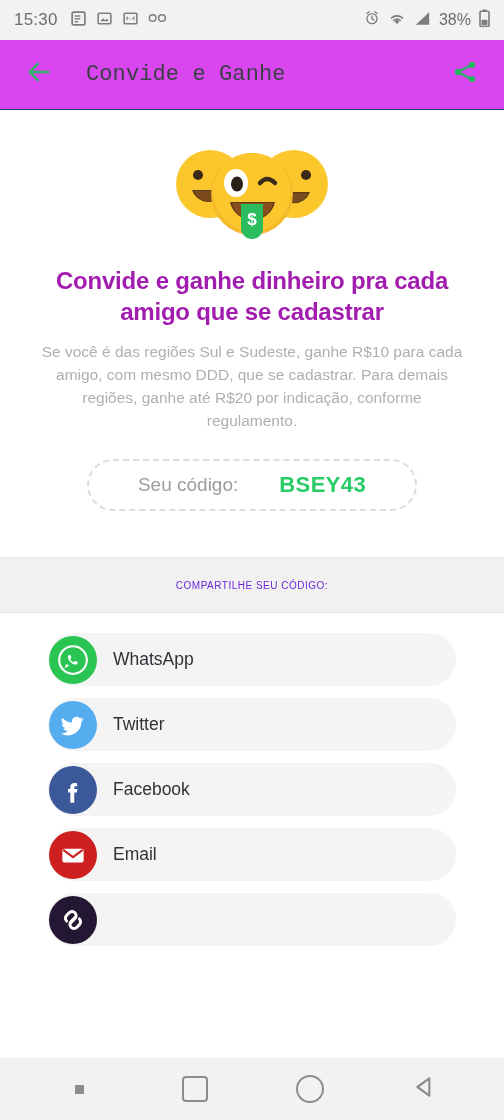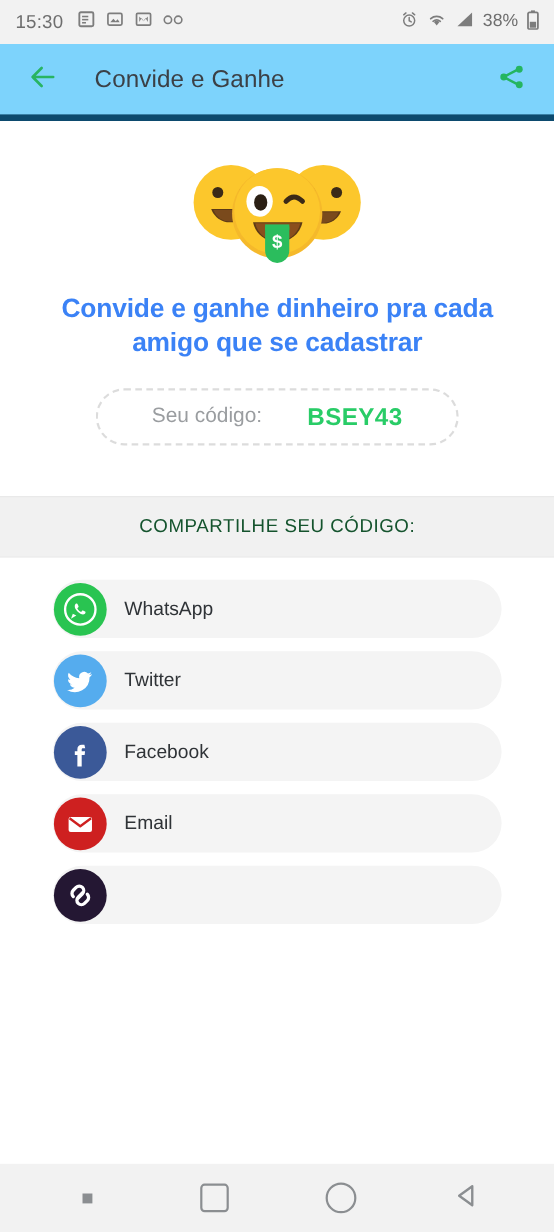--- a/index.html
+++ b/index.html
@@ -18,37 +18,38 @@
     color: #7d7d7d;
   }
   .sb-left { display: flex; align-items: center; gap: 9px; }
   .sb-time { font-size: 17px; color: #6e6e6e; letter-spacing: .2px; margin-right: 3px; }
   .sb-right { margin-left: auto; display: flex; align-items: center; gap: 8px; }
   .sb-batt { font-size: 16px; color: #6e6e6e; }
   .ic { display: block; }
 
   
   .appbar {
-    flex: 0 0 70px; background: #7dd3fc;
+    flex: 0 0 70px; background: #d946ef;
     display: flex; align-items: center; padding: 0 22px;
-    border-bottom: 6px solid #0c4a6e;
+    border-bottom: 1px solid #0c4a6e;
+    font-family: Liberation Mono, monospace;
   }
   .back-btn { width: 34px; height: 34px; display: flex; align-items: center; justify-content: center; cursor: pointer; }
   .appbar-title {
     font-size: 22px; color: #3b4046; margin-left: 30px;
     letter-spacing: .1px; font-weight: 400;
   }
   .share-btn { margin-left: auto; width: 34px; height: 34px; display: flex; align-items: center; justify-content: center; cursor: pointer; }
 
   
   .hero { background: #ffffff; padding: 28px 22px 24px; }
   .emoji-wrap { display: flex; justify-content: center; margin-bottom: 22px; }
 
   .headline {
-    font-size: 24px; font-weight: bold; color: #3b82f6;
+    font-size: 24px; font-weight: bold; color: #a21caf;
     text-align: center; line-height: 1.30; padding: 0 16px;
     letter-spacing: -.2px;
   }
   .subtext {
     margin-top: 14px; font-size: 15.5px; color: #adb0b3;
     text-align: center; line-height: 1.48; padding: 0 14px;
   }
 
   .code-box {
     margin: 26px auto 0; width: 330px; height: 52px;
@@ -64,21 +65,21 @@
     font-size: 16px; color: #8d9094; text-decoration: underline;
     text-underline-offset: 3px; cursor: pointer;
   }
 
   
   .share-head {
     background: #f1f1f1; border-top: 1px solid #e8e8e8; border-bottom: 1px solid #e8e8e8;
     height: 56px; display: flex; align-items: center; justify-content: center;
     margin-top: 22px;
   }
-  .share-head-text { font-size: 17px; color: #14532d; letter-spacing: .5px; text-align: right; }
+  .share-head-text { font-size: 10px; color: #6d28d9; letter-spacing: .5px; text-align: right; }
 
   .share-list { background: #ffffff; padding: 20px 48px 10px; display: flex; flex-direction: column; gap: 12px; }
   .share-row {
     height: 53px; background: #f4f4f4; border-radius: 27px;
     display: flex; align-items: center; padding-left: 2px; cursor: pointer;
   }
   .share-icon { width: 48px; height: 48px; border-radius: 50%; flex: 0 0 48px;
     display: flex; align-items: center; justify-content: center; margin-left: -1px; }
   .share-label { font-size: 17.5px; color: #2f3337; margin-left: 16px; }
 
@@ -215,20 +216,21 @@
         <path d="M68 64a23 23 0 0045 0z" fill="#5c3a16"></path>
         <path d="M70 65a21 21 0 0041 0z" fill="#8a4f1d"></path>
 
         <path d="M79 68h22v22a11 11 0 01-22 0z" fill="#2bbd5d"></path>
         <rect x="79" y="66" width="22" height="5" fill="#2bbd5d"></rect>
         <text x="90" y="87" font-family="Liberation Sans, sans-serif" font-size="17" font-weight="bold" fill="#ffffff" text-anchor="middle">$</text>
       </svg>
     </div>
 
     <div class="headline">Convide e ganhe dinheiro pra cada amigo que se cadastrar</div>
+    <div class="subtext">Se você é das regiões Sul e Sudeste, ganhe R$10 para cada amigo, com mesmo DDD, que se cadastrar. Para demais regiões, ganhe até R$20 por indicação, conforme regulamento.</div>
 
     <div class="code-box">
       <span class="code-label">Seu código:</span>
       <span class="code-value">BSEY43</span>
     </div>
 
   </div>
 
   <div class="share-head">
     <span class="share-head-text">COMPARTILHE SEU CÓDIGO:</span>

